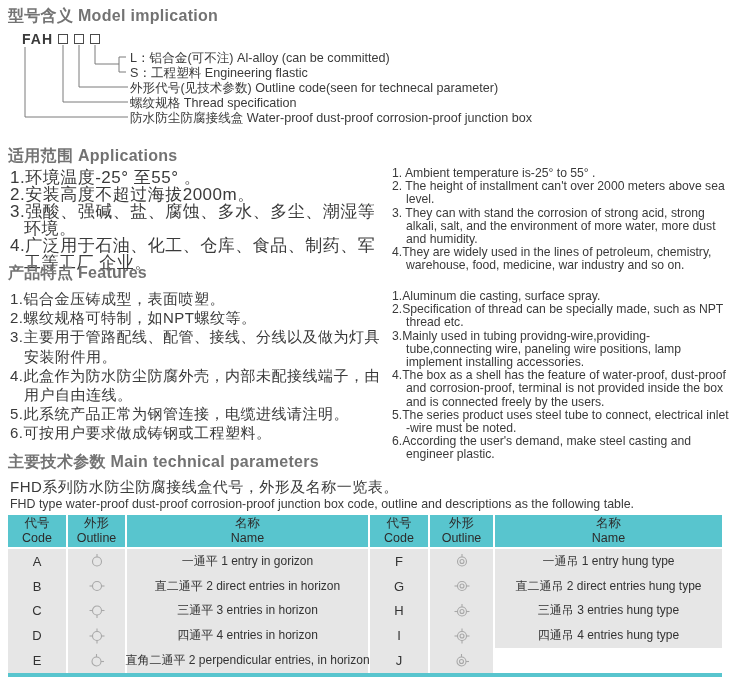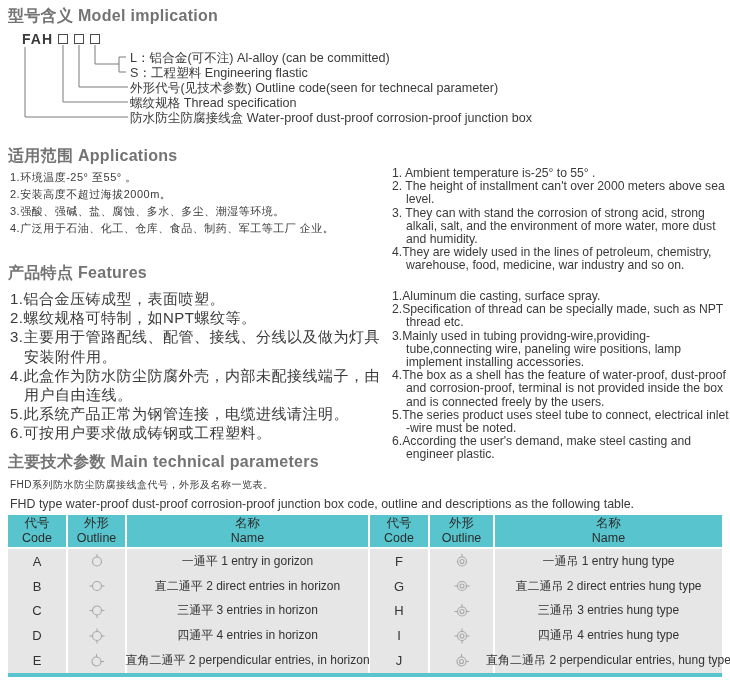--- a/index.html
+++ b/index.html
@@ -27,27 +27,27 @@
   }
   .fah-box.b1{left:58px}.fah-box.b2{left:74px}.fah-box.b3{left:90px}
   .diagram-lines{position:absolute;left:0;top:45px;}
   .model-label{
     position:absolute;left:130px;height:15px;
     font-size:12.6px;white-space:nowrap;color:#3a3a3a;
   }
   
   ul.plain{list-style:none;margin:0;padding:0;position:absolute;}
   ul.plain li{padding-left:14px;text-indent:-14px;}
-  .app-zh{left:10px;top:169px;width:372px;font-size:11px;line-height:17px;letter-spacing:0.5px;}
+  .app-zh{left:10px;top:169px;width:372px;font-size:17px;line-height:17px;letter-spacing:0.5px;}
   .app-en{left:392px;top:167px;width:337px;font-size:12.2px;line-height:13.2px;}
   .feat-zh{left:10px;top:289px;width:372px;font-size:15px;line-height:19.2px;letter-spacing:0.5px;}
   .feat-en{left:392px;top:290px;width:337px;font-size:12.2px;line-height:13.2px;}
   
   .intro{position:absolute;left:10px;white-space:nowrap;}
-  .intro-zh{top:478px;font-size:10px;letter-spacing:0.5px;}
+  .intro-zh{top:478px;font-size:15px;letter-spacing:0.5px;}
   .intro-en{top:497px;font-size:12.4px;text-align:right;}
   
   .param-table{
     position:absolute;left:8px;top:515px;width:714px;
     display:grid;
     grid-template-columns:60px 59px 243px 60px 65px 227px;
   }
   .cell{
     box-sizing:border-box;
     display:flex;flex-direction:column;align-items:center;justify-content:center;
@@ -276,16 +276,15 @@
   <div class="cell t-body sep">
     <svg class="oicon" width="18" height="18" viewBox="0 0 18 18">
       <g fill="none" stroke="#a8a8a8" stroke-width="1.1">
         <circle cx="8.5" cy="9.5" r="4.5"></circle>
           <circle cx="8.5" cy="9.5" r="2"></circle>
           <line x1="8.5" y1="2" x2="8.5" y2="5"></line>
           <line x1="13" y1="9.5" x2="16" y2="9.5"></line>
       </g>
     </svg>
   </div>
-  <div class="cell t-body name">直角二通吊 2 perpendicular entries, hung type</div>
 </div>
 
 <div class="t-bottom"></div>
 
 </body></html>

